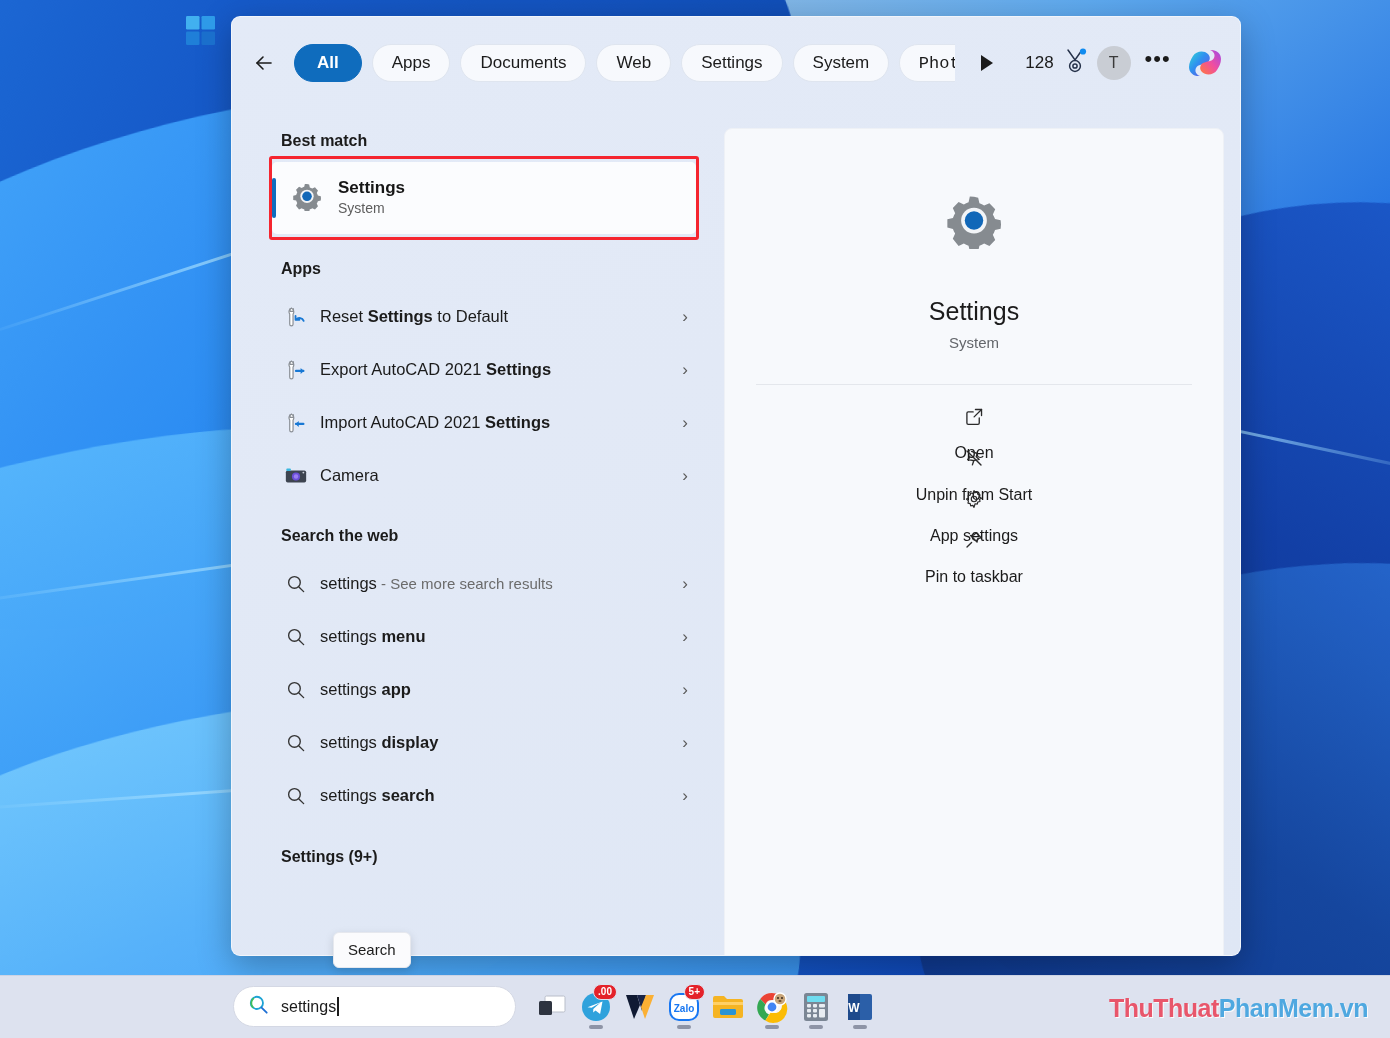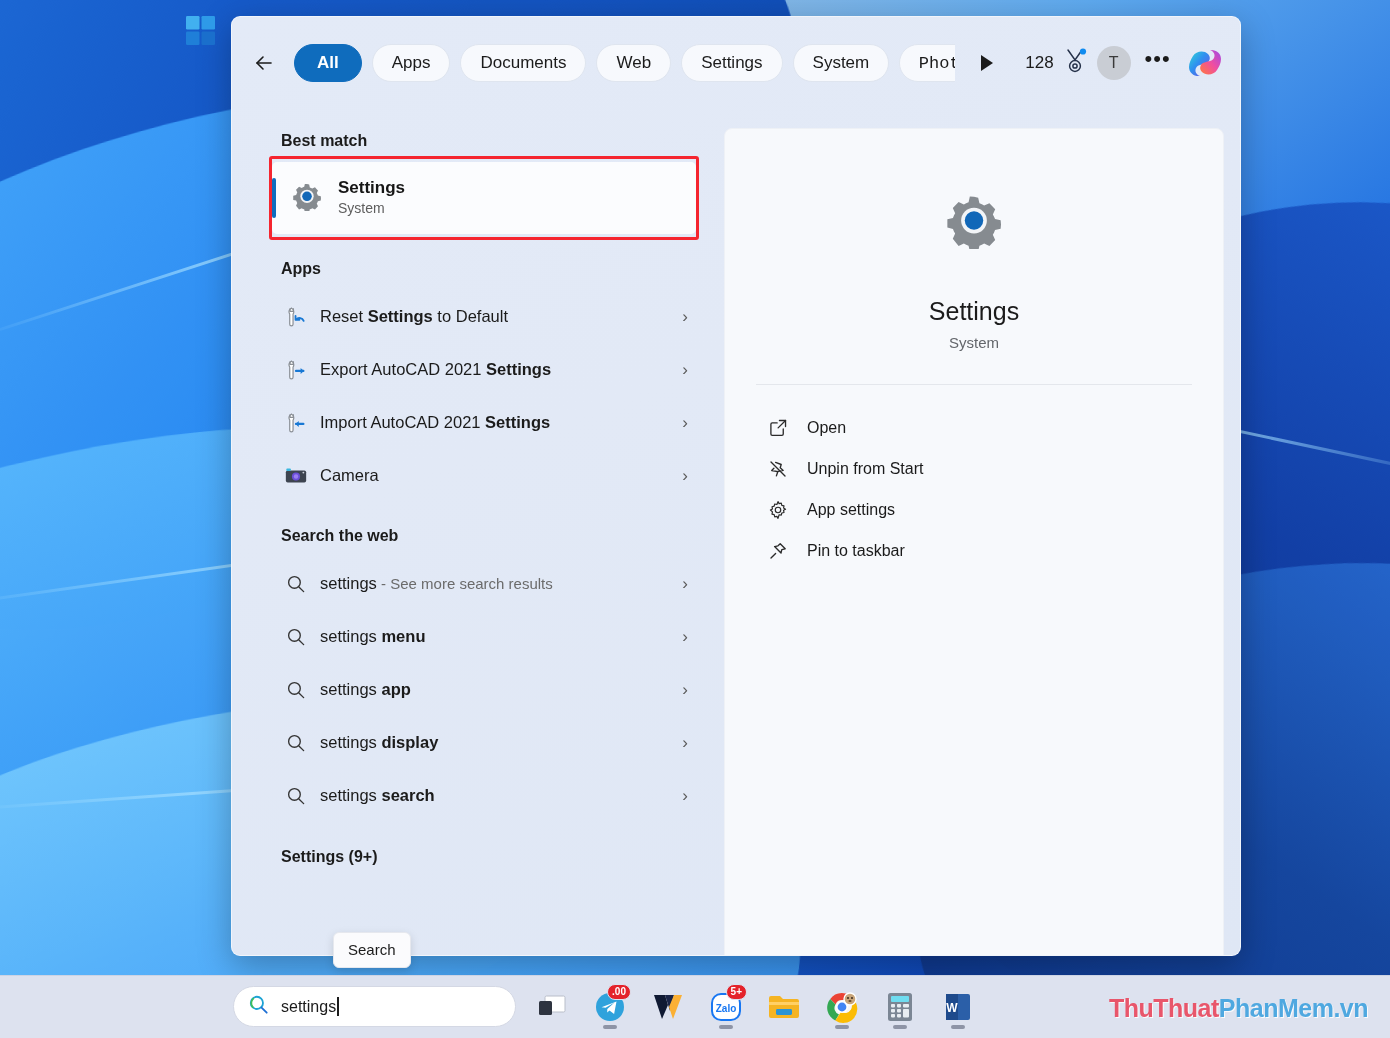--- a/index.html
+++ b/index.html
@@ -197,21 +197,21 @@
   .prev-title {
     text-align: center; font-size: 25px; color: #1b1b1b;
     margin-top: 44px; font-weight: 400;
   }
   .prev-sub { text-align: center; font-size: 15px; color: #63666b; margin-top: 8px; }
   .prev-divider { height: 1px; background: #e4e7ec; margin: 33px 31px 0 31px; }
   .prev-actions { padding: 22px 0 0 0; }
   .prev-action {
     display: flex; align-items: center; gap: 18px;
     height: 41px; margin: 0 22px; padding: 0 20px;
-    border-radius: 5px; cursor: pointer;
+    border-radius: 5px; cursor: pointer; flex-direction: column;
   }
   .prev-action .pa-icon { width: 22px; flex: none; display: flex; align-items: center; justify-content: center; }
   .prev-action .pa-label { font-size: 16px; color: #1b1b1b; }
 
   
   #search-tooltip {
     position: absolute; left: 333px; top: 932px;
     background: #fbfbfd; border: 1px solid #e6e8ee;
     border-radius: 6px; padding: 8px 14px 9px 14px;
     font-size: 15px; color: #1b1b1b;
@@ -242,21 +242,21 @@
   #search-box .sb-text {
     font-size: 16px; color: #1b1b1b; margin-left: 12px;
     position: relative;
   }
   #search-box .caret {
     display: inline-block; width: 1.5px; height: 19px;
     background: #1b1b1b; margin-left: 1px; vertical-align: -4px;
   }
   .tb-icons {
     position: absolute; left: 530px; bottom: 0;
-    height: 63px; display: flex; align-items: center; gap: 14px;
+    height: 63px; display: flex; align-items: center; 
   }
   .tb-item {
     position: relative; width: 44px; height: 50px;
     display: flex; align-items: center; justify-content: center;
     cursor: pointer;
   }
   .tb-item .underline {
     position: absolute; bottom: 3px; left: 50%; transform: translateX(-50%);
     width: 14px; height: 3.5px; border-radius: 2px; background: #8e94a6;
   }

